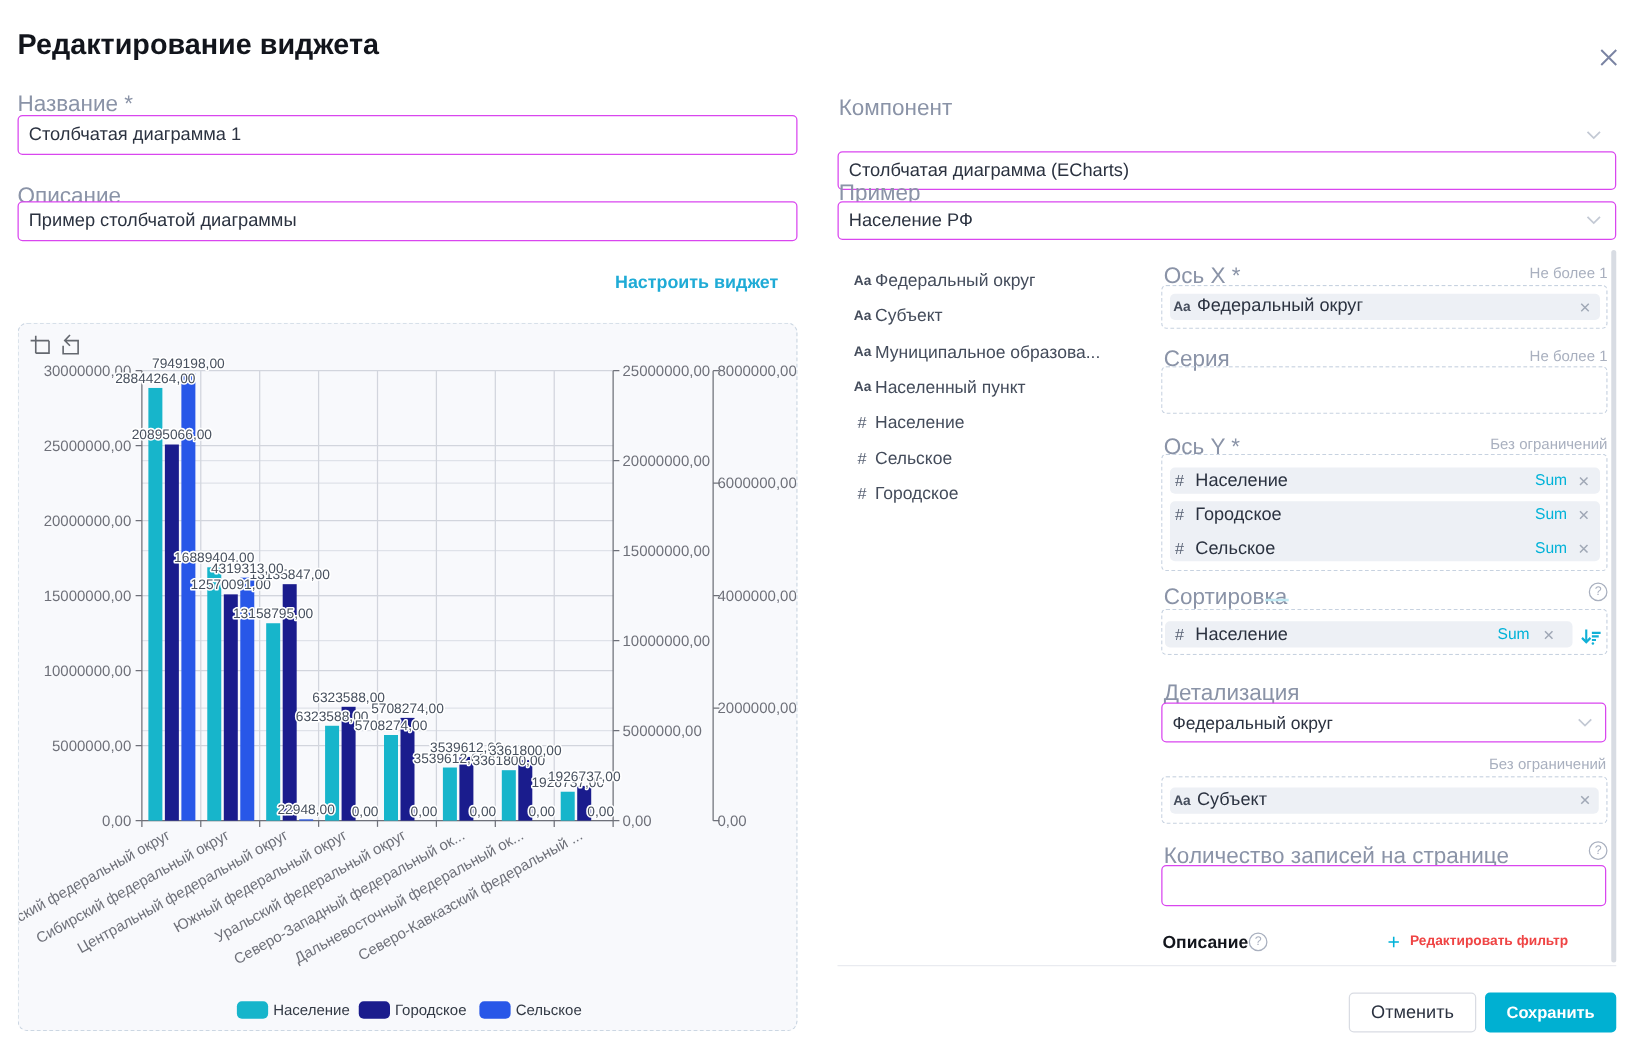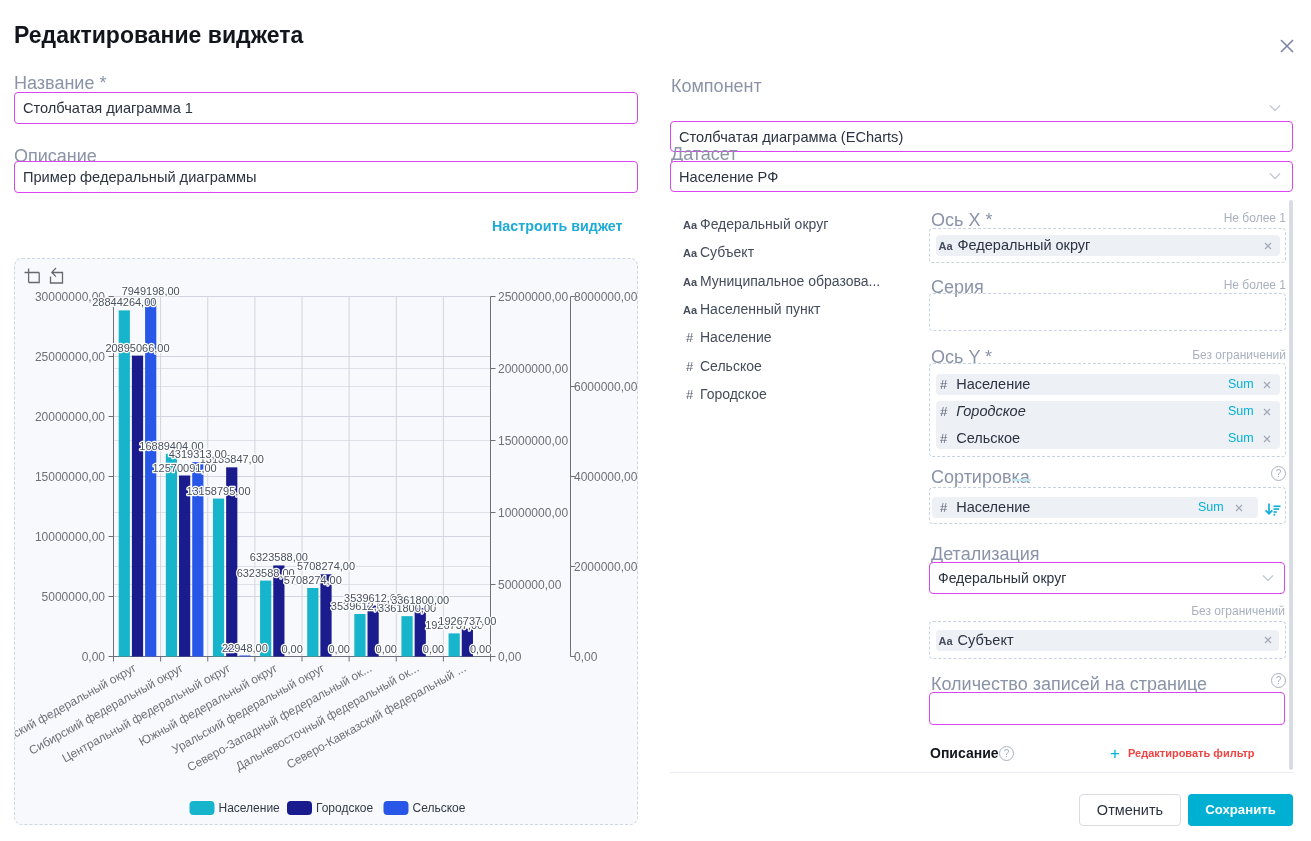--- a/index.html
+++ b/index.html
@@ -16,21 +16,21 @@
 .sum { position:absolute; color:#00b2d8; font-size:12.5px; }
 
 </style></head><body>
 <div class="abs" style="left:14px;top:22px;font-size:23px;line-height:26px;font-weight:bold;color:#12151c;">Редактирование виджета</div>
 <svg class="abs" style="left:1280px;top:39px" width="14" height="14">
     <path d="M1 1 L13 13 M13 1 L1 13" stroke="#7b84a3" stroke-width="1.6"></path>
   </svg>
 <div class="lbl" style="left:14px;top:73px;">Название *</div>
 <div class="inp" style="left:14px;top:92px;width:624px;height:32px;line-height:30px;">Столбчатая диаграмма 1</div>
 <div class="lbl" style="left:14px;top:146px;">Описание</div>
-<div class="inp" style="left:14px;top:161px;width:624px;height:32px;line-height:30px;">Пример федеральный диаграммы</div>
+<div class="inp" style="left:14px;top:161px;width:624px;height:32px;line-height:30px;">Пример столбчатой диаграммы</div>
 <div class="abs" style="left:492px;top:218px;white-space:nowrap;font-size:14.3px;font-weight:bold;color:#1fabd6;">Настроить виджет</div>
 <div class="abs" style="left:14px;top:258px;width:624px;height:567px;background:#f8f9fc;border:1px dashed #ccd7e3;border-radius:8px;overflow:hidden;">
 <svg width="624" height="567" viewBox="0 0 624 567" style="position:absolute;left:0;top:0;font-family:'Liberation Sans',sans-serif">
 <line x1="98.5" y1="109.5" x2="475.5" y2="109.5" stroke="#dfe2e9" stroke-width="1"></line>
 <line x1="98.5" y1="181.5" x2="475.5" y2="181.5" stroke="#dfe2e9" stroke-width="1"></line>
 <line x1="98.5" y1="253.5" x2="475.5" y2="253.5" stroke="#dfe2e9" stroke-width="1"></line>
 <line x1="98.5" y1="325.5" x2="475.5" y2="325.5" stroke="#dfe2e9" stroke-width="1"></line>
 <line x1="98.5" y1="127.5" x2="475.5" y2="127.5" stroke="#dfe2e9" stroke-width="1"></line>
 <line x1="98.5" y1="217.5" x2="475.5" y2="217.5" stroke="#dfe2e9" stroke-width="1"></line>
 <line x1="98.5" y1="307.5" x2="475.5" y2="307.5" stroke="#dfe2e9" stroke-width="1"></line>
@@ -158,21 +158,21 @@
         <path d="M9.5 13.5 H24.2 M13.6 9.5 V23.5 M24.2 13.5 V23.5 H13.6"></path>
         <path d="M37.5 13.5 H47.5 V24 H35.5 V17.5 M41 9 L36.8 13.4 L41 17.6"></path>
       </g>
 </svg>
 </div>
 <div class="lbl" style="left:671px;top:76px;">Компонент</div>
 <div class="inp" style="left:670px;top:93px;width:623px;height:31px;margin-top:28px;">Столбчатая диаграмма (ECharts)</div>
 <svg class="abs" style="left:1269px;top:104px" width="12" height="8">
     <path d="M1 1.5 L6 6.5 L11 1.5" stroke="#c3c9d4" stroke-width="1.4" fill="none"></path>
   </svg>
-<div class="lbl" style="left:671px;top:144px;">Датасет</div>
+<div class="lbl" style="left:671px;top:144px;">Пример</div>
 <div class="inp" style="left:670px;top:161px;width:623px;height:31px;">Население РФ</div>
 <svg class="abs" style="left:1269px;top:172px" width="12" height="8">
     <path d="M1 1.5 L6 6.5 L11 1.5" stroke="#c3c9d4" stroke-width="1.4" fill="none"></path>
   </svg>
 <div class="fi aa" style="position:absolute;left:683px;top:219px;">Aa</div>
 <div class="fi" style="left:700px;top:216px;">Федеральный округ</div>
 <div class="fi aa" style="position:absolute;left:683px;top:247.3px;">Aa</div>
 <div class="fi" style="left:700px;top:244.3px;">Субъект</div>
 <div class="fi aa" style="position:absolute;left:683px;top:275.6px;">Aa</div>
 <div class="fi" style="left:700px;top:272.6px;">Муниципальное образова...</div>
@@ -195,21 +195,21 @@
 <div class="hint" style="right:25px;top:278px;">Не более 1</div>
 <div class="dash" style="left:929px;top:293px;width:357px;height:38px;"></div>
 <div class="lbl" style="left:931px;top:347px;">Ось Y *</div>
 <div class="hint" style="right:25px;top:348px;">Без ограничений</div>
 <div class="dash" style="left:929px;top:363px;width:357px;height:94px;"></div>
 <div class="chip" style="left:936px;top:374px;width:344px;height:21px;"><span class="hash" style="margin-left:4px;">#</span><span style="margin-left:9px;">Население</span></div>
 <div class="sum" style="left:1228px;top:377px;">Sum</div>
 <svg class="abs" style="left:1263.0px;top:380.5px" width="8.0" height="8.0">
     <path d="M1 1 L7.0 7.0 M7.0 1 L1 7.0" stroke="#a0a8b6" stroke-width="1.2"></path>
   </svg>
-<div class="chip" style="left:936px;top:401.2px;width:344px;height:39px;font-style:italic;"><span class="hash" style="margin-left:4px;">#</span><span style="margin-left:9px;">Городское</span></div>
+<div class="chip" style="left:936px;top:401.2px;width:344px;height:39px;"><span class="hash" style="margin-left:4px;">#</span><span style="margin-left:9px;">Городское</span></div>
 <div class="sum" style="left:1228px;top:404.2px;">Sum</div>
 <svg class="abs" style="left:1263.0px;top:407.7px" width="8.0" height="8.0">
     <path d="M1 1 L7.0 7.0 M7.0 1 L1 7.0" stroke="#a0a8b6" stroke-width="1.2"></path>
   </svg>
 <div class="chip" style="left:936px;top:428.4px;width:344px;height:21px;"><span class="hash" style="margin-left:4px;">#</span><span style="margin-left:9px;">Сельское</span></div>
 <div class="sum" style="left:1228px;top:431.4px;">Sum</div>
 <svg class="abs" style="left:1263.0px;top:434.9px" width="8.0" height="8.0">
     <path d="M1 1 L7.0 7.0 M7.0 1 L1 7.0" stroke="#a0a8b6" stroke-width="1.2"></path>
   </svg>
 <div class="lbl" style="left:931px;top:467px;">Сортировка</div>

